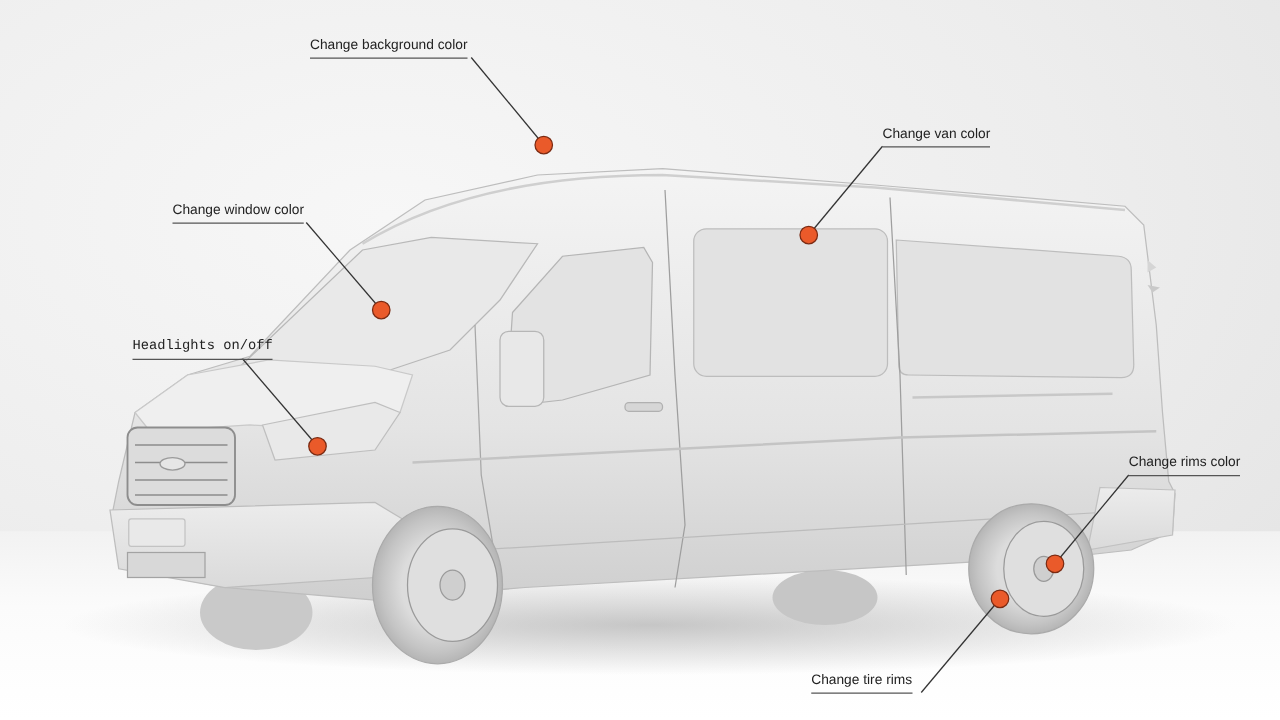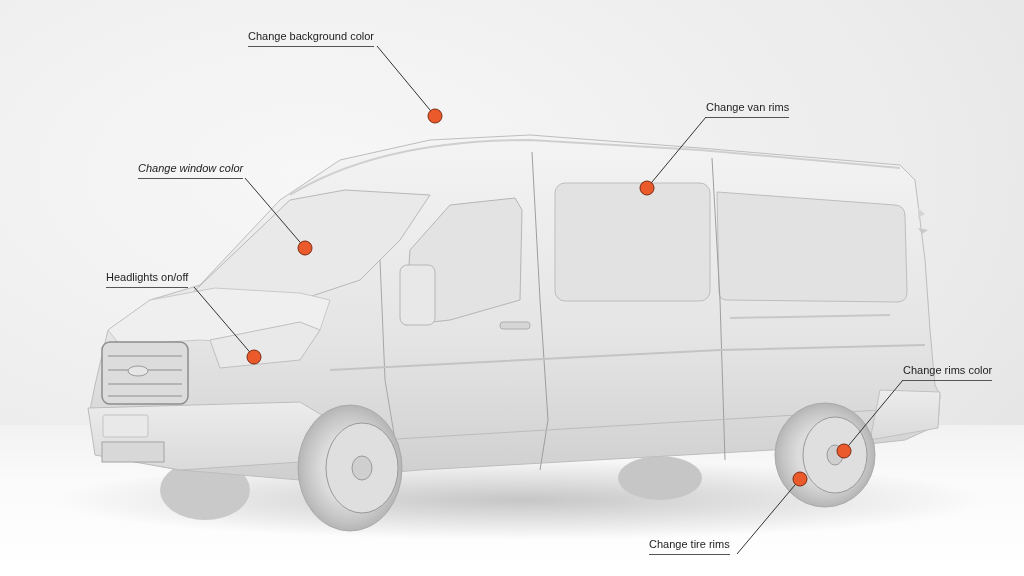--- a/index.html
+++ b/index.html
@@ -112,27 +112,27 @@
       <polyline points="245,167 305,237"></polyline>
       <polyline points="194,276 254,346"></polyline>
       <polyline points="903,369 844,440"></polyline>
       <polyline points="737,543 800,468"></polyline>
     </g>
   </svg>
 
   <div class="label" style="left:248px;top:19px;">Change background color</div>
   <div class="hotspot" style="left:435px;top:105px;"></div>
 
-  <div class="label" style="left:706px;top:90px;">Change van rims</div>
+  <div class="label" style="left:706px;top:90px;">Change van color</div>
   <div class="hotspot" style="left:647px;top:177px;"></div>
 
-  <div class="label" style="left:138px;top:151px;font-style:italic;">Change window color</div>
+  <div class="label" style="left:138px;top:151px;">Change window color</div>
   <div class="hotspot" style="left:305px;top:237px;"></div>
 
-  <div class="label" style="left:106px;top:260px;">Headlights on/off</div>
+  <div class="label" style="left:106px;top:260px;font-family:Liberation Mono, monospace;">Headlights on/off</div>
   <div class="hotspot" style="left:254px;top:346px;"></div>
 
   <div class="label" style="left:903px;top:353px;">Change rims color</div>
   <div class="hotspot" style="left:844px;top:440px;"></div>
 
   <div class="label" style="left:649px;top:527px;">Change tire rims</div>
   <div class="hotspot" style="left:800px;top:468px;"></div>
 </div>
 
 </body></html>

